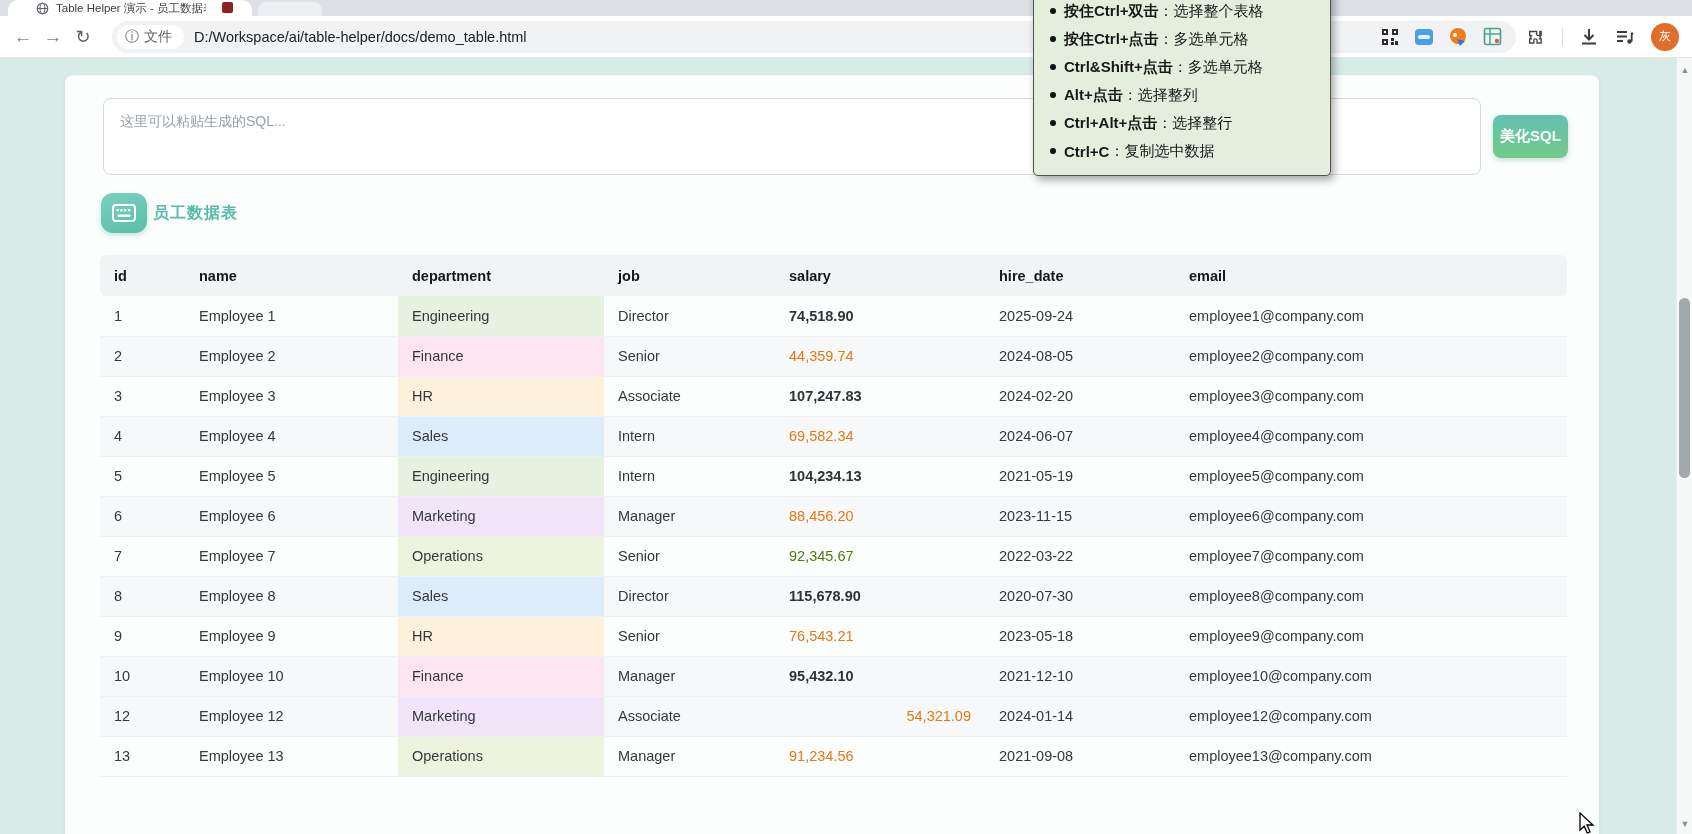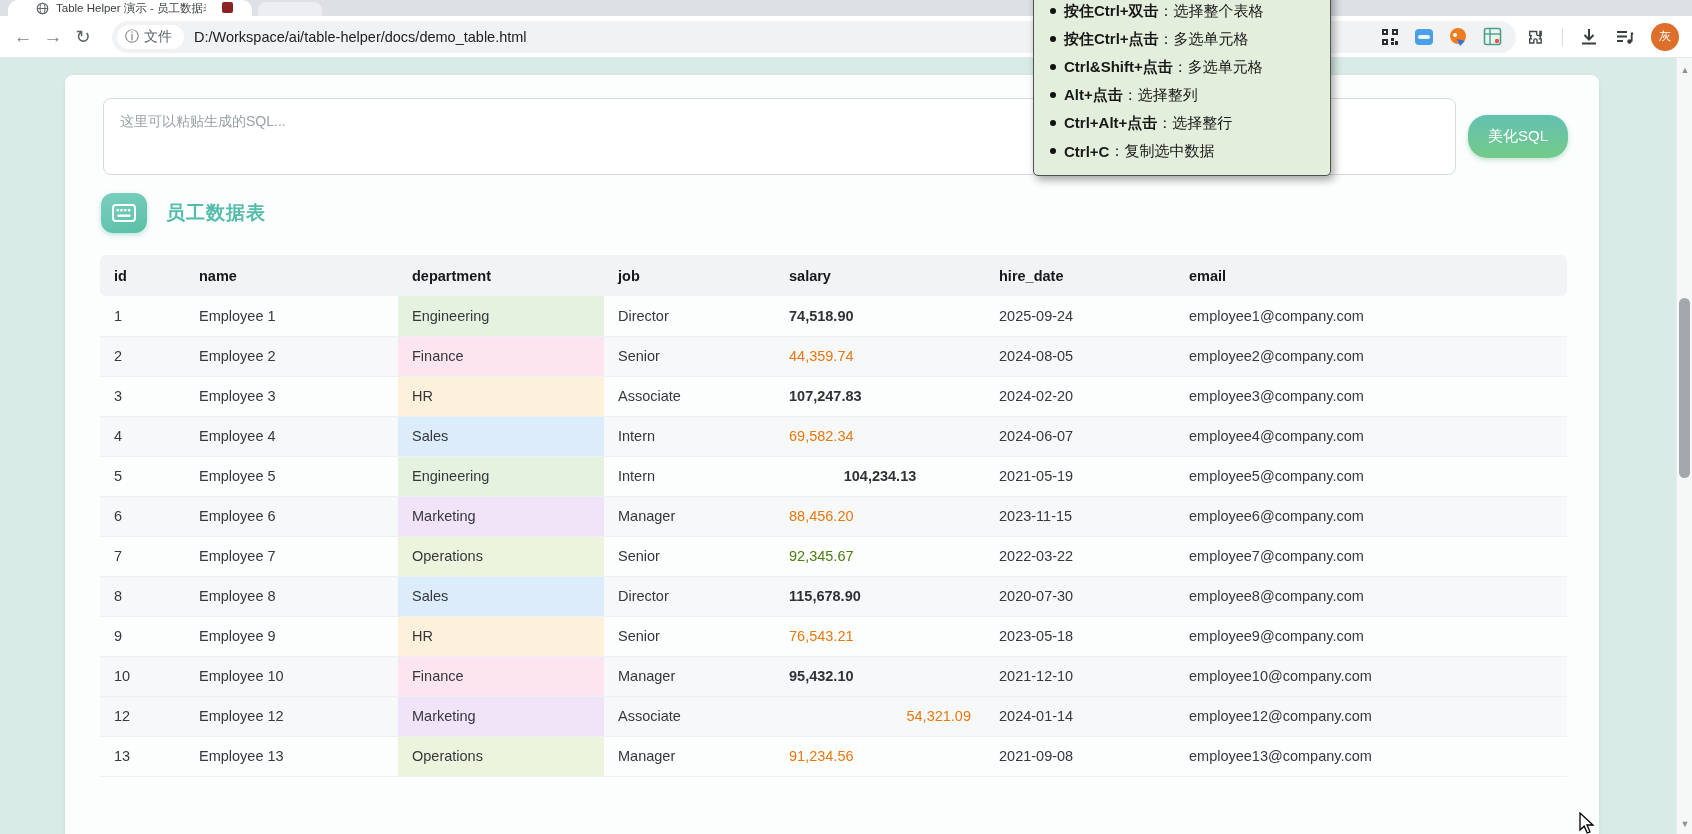--- a/index.html
+++ b/index.html
@@ -39,30 +39,30 @@
   
   .content { position:absolute; left:0; top:58px; width:1676px; height:776px; background:#d8ebe7; }
   .card { position:absolute; left:65px; top:17px; width:1534px; height:900px; background:#fcfdfd;
     border-radius:8px 8px 0 0; box-shadow:0 1px 4px rgba(0,0,0,.06); }
 
   .sql-row { display:flex; padding:23px 31px 0 38px; gap:12px; align-items:center; }
   .sql-input { flex:1; height:77px; resize:none; border:1px solid #d5dadd; border-radius:8px;
     padding:14px 16px; font-size:14px; color:#333; background:#fff; outline:none;
     font-family:"Liberation Sans", sans-serif; }
   .sql-input::placeholder { color:#99a1a7; }
-  .beautify-btn { width:100px; height:43px; border:none; border-radius:19px; color:#fff;
-    font-size:15px; font-weight:normal; cursor:pointer;
+  .beautify-btn { width:75px; height:43px; border:none; border-radius:8px; color:#fff;
+    font-size:15px; font-weight:bold; cursor:pointer;
     background:linear-gradient(180deg,#63c1b1 0%,#74ca89 100%);
     box-shadow:0 2px 5px rgba(80,170,140,.35); font-family:"Liberation Sans", sans-serif; }
 
   .title-row { display:flex; align-items:center; padding:16px 0 0 36px; height:60px; }
   .title-icon { width:46px; height:40px; border-radius:12px;
     background:linear-gradient(160deg,#7ccfc0,#59bfa5); display:flex; align-items:center; justify-content:center;
     box-shadow:0 2px 5px rgba(90,190,165,.4); }
-  .page-title { margin-left:19px; font-size:19px; font-weight:bold; color:#53bcab; letter-spacing:1px; }
+  .page-title { margin-left:6px; font-size:16px; font-weight:bold; color:#53bcab; letter-spacing:1px; }
 
   .table-wrap { padding:20px 32px 0 35px; }
   table.data { width:1467px; border-collapse:collapse; table-layout:fixed; font-size:14.5px; }
   table.data th { height:41px; background:#f1f3f4; text-align:left; padding:0 14px;
     font-weight:bold; color:#15181c; }
   table.data th:first-child { border-radius:6px 0 0 6px; }
   table.data th:last-child { border-radius:0 6px 6px 0; }
   table.data td { height:40px; padding:0 14px; color:#35383c; border-bottom:1px solid #eef1f2;
     white-space:nowrap; overflow:hidden; }
   table.data tr.even td { background:#f7f8f9; }
@@ -274,21 +274,21 @@
                 <td>Intern</td>
                 <td style="color: rgb(232, 120, 15);">69,582.34</td>
                 <td>2024-06-07</td>
                 <td>employee4@company.com</td>
               </tr>
               <tr class="odd">
                 <td>5</td>
                 <td>Employee 5</td>
                 <td style="background: rgb(228, 242, 223);">Engineering</td>
                 <td>Intern</td>
-                <td class="salary-high" style="color: rgb(47, 51, 55); text-align: center;">104,234.13</td>
+                <td class="salary-high" style="color: rgb(47, 51, 55);">104,234.13</td>
                 <td>2021-05-19</td>
                 <td>employee5@company.com</td>
               </tr>
               <tr class="even">
                 <td>6</td>
                 <td>Employee 6</td>
                 <td style="background: rgb(241, 228, 249);">Marketing</td>
                 <td>Manager</td>
                 <td style="color: rgb(232, 120, 15);">88,456.20</td>
                 <td>2023-11-15</td>

